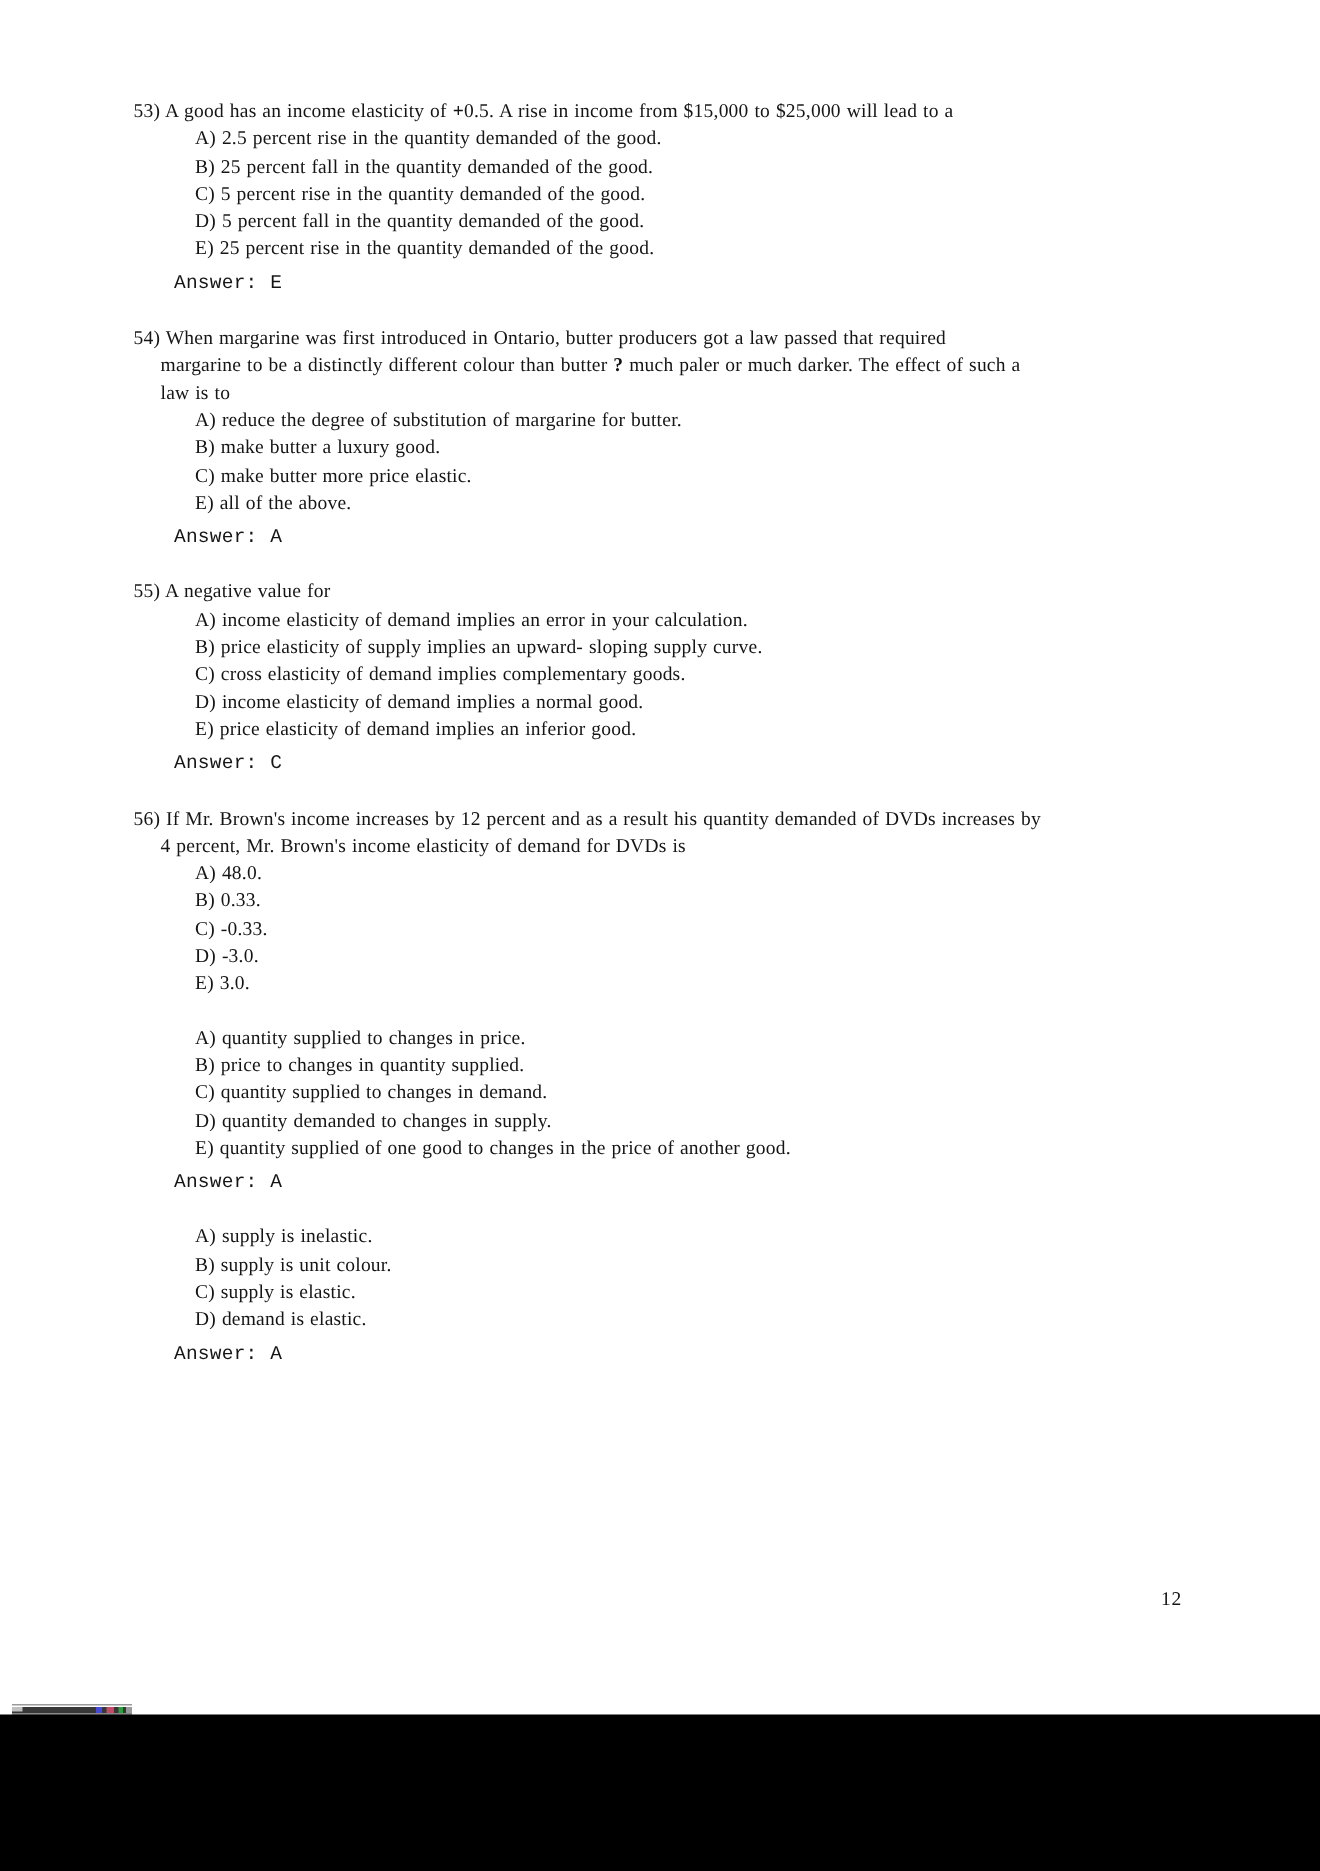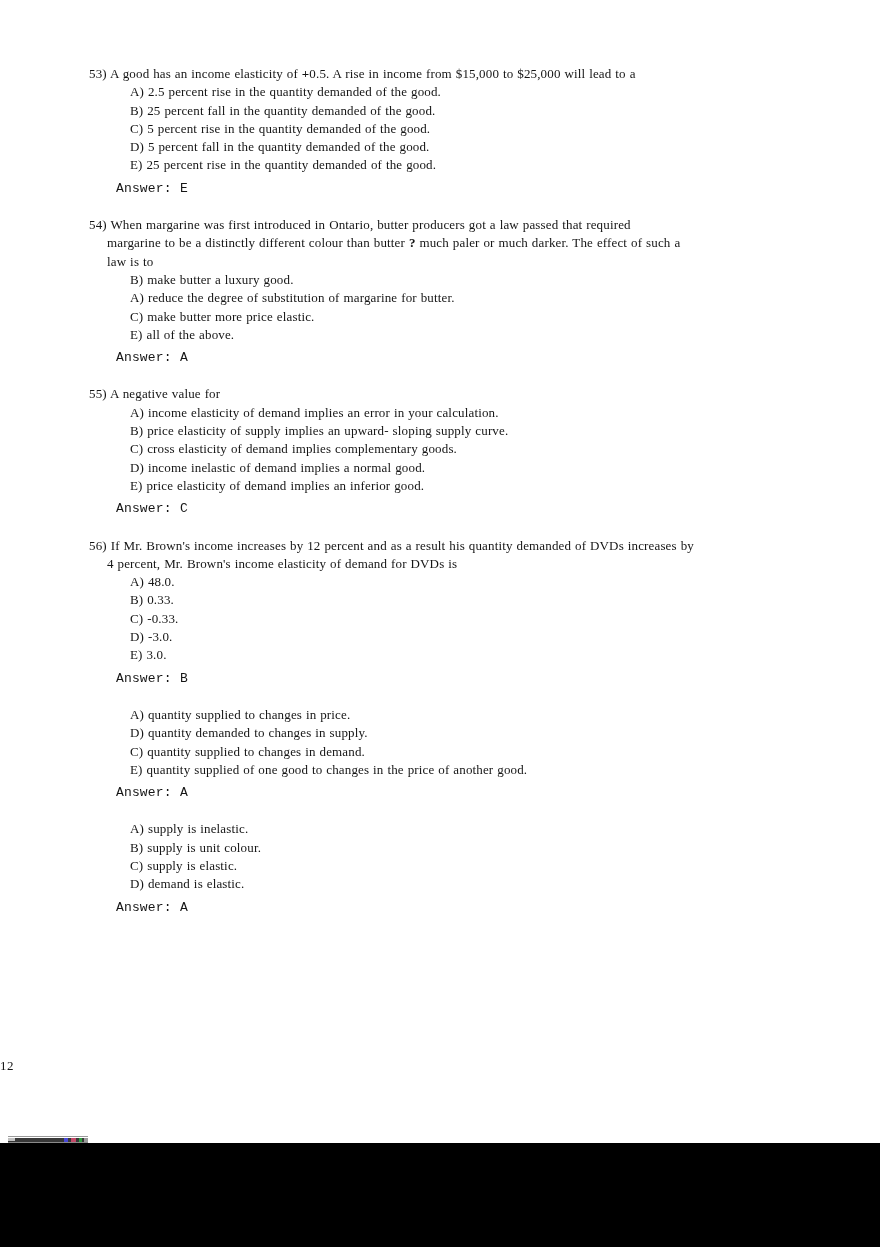--- a/index.html
+++ b/index.html
@@ -30,21 +30,21 @@
   .cont { padding-left: 18px; }
   .opt  { padding-left: 41px; white-space: nowrap; }
   .ans  { padding-left: 27px; margin-top: 5px; white-space: nowrap; font-family: Liberation Mono, monospace; }
   .bold { font-weight: bold; }
   .italic { font-style: italic; }
   .pagenum {
     position: absolute;
     left: 0;
     top: 1058px;
     width: 788px;
-    text-align: left;
+    text-align: right;
     font-size: 13px;
     letter-spacing: 0.5px;
   }
   .black-band {
     position: absolute;
     left: 0;
     top: 1143px;
     width: 880px;
     height: 104px;
     background: #000000;
@@ -90,58 +90,58 @@
     <div class="ans">Answer: E</div>
   </div>
 
   <div class="q">
     <div class="line">
       <span>54)</span>
       <span>When margarine was first introduced in Ontario, butter producers got a law passed that required</span>
     </div>
     <div class="line cont"><span>margarine to be a distinctly different colour than butter </span><span class="bold">?</span><span> much paler or much darker. The effect of such a</span></div>
     <div class="line cont">law is to</div>
+    <div class="opt">A) reduce the degree of substitution of margarine for butter.</div>
     <div class="opt">B) make butter a luxury good.</div>
-    <div class="opt">A) reduce the degree of substitution of margarine for butter.</div>
     <div class="opt">C) make butter more price elastic.</div>
     <div class="opt">E) all of the above.</div>
     <div class="ans">Answer: A</div>
   </div>
 
   <div class="q">
     <div class="line">
       <span>55)</span>
       <span>A negative value for</span>
     </div>
     <div class="opt">A) income elasticity of demand implies an error in your calculation.</div>
     <div class="opt">B) price elasticity of supply implies an upward- sloping supply curve.</div>
     <div class="opt">C) cross elasticity of demand implies complementary goods.</div>
-    <div class="opt">D) income inelastic of demand implies a normal good.</div>
+    <div class="opt">D) income elasticity of demand implies a normal good.</div>
     <div class="opt">E) price elasticity of demand implies an inferior good.</div>
     <div class="ans">Answer: C</div>
   </div>
 
   <div class="q">
     <div class="line">
       <span>56)</span>
       <span>If Mr. Brown's income increases by 12 percent and as a result his quantity demanded of DVDs increases by</span>
     </div>
     <div class="line cont">4 percent, Mr. Brown's income elasticity of demand for DVDs is</div>
     <div class="opt">A) 48.0.</div>
     <div class="opt">B) 0.33.</div>
     <div class="opt">C) -0.33.</div>
     <div class="opt">D) -3.0.</div>
     <div class="opt">E) 3.0.</div>
-    <div class="ans">Answer: B</div>
   </div>
 
   <div class="q">
     <div class="opt">A) quantity supplied to changes in price.</div>
+    <div class="opt">B) price to changes in quantity supplied.</div>
+    <div class="opt">C) quantity supplied to changes in demand.</div>
     <div class="opt">D) quantity demanded to changes in supply.</div>
-    <div class="opt">C) quantity supplied to changes in demand.</div>
     <div class="opt">E) quantity supplied of one good to changes in the price of another good.</div>
     <div class="ans">Answer: A</div>
   </div>
 
   <div class="q">
     <div class="opt">A) supply is inelastic.</div>
     <div class="opt">B) supply is unit colour.</div>
     <div class="opt">C) supply is elastic.</div>
     <div class="opt">D) demand is elastic.</div>
     <div class="ans">Answer: A</div>

